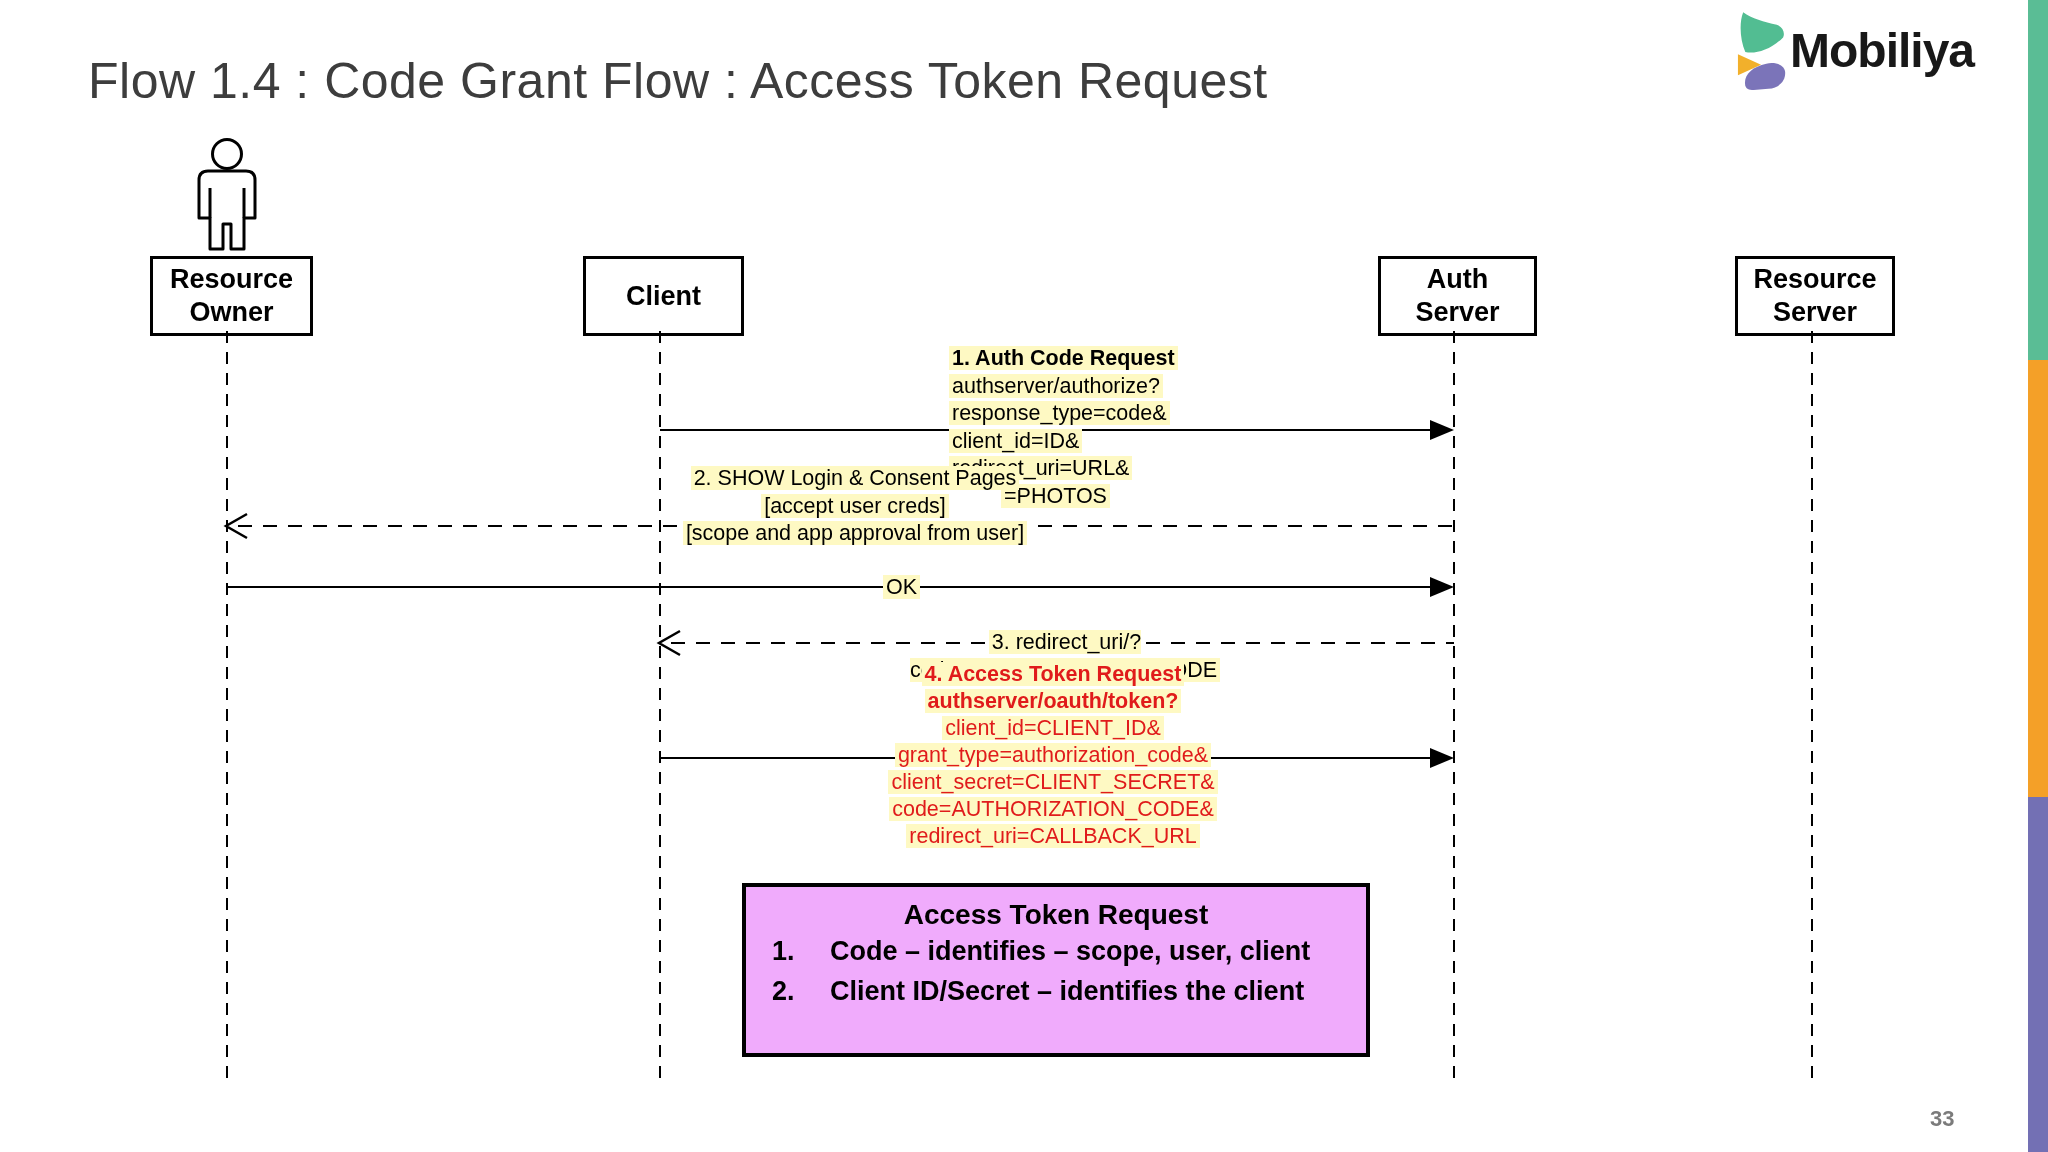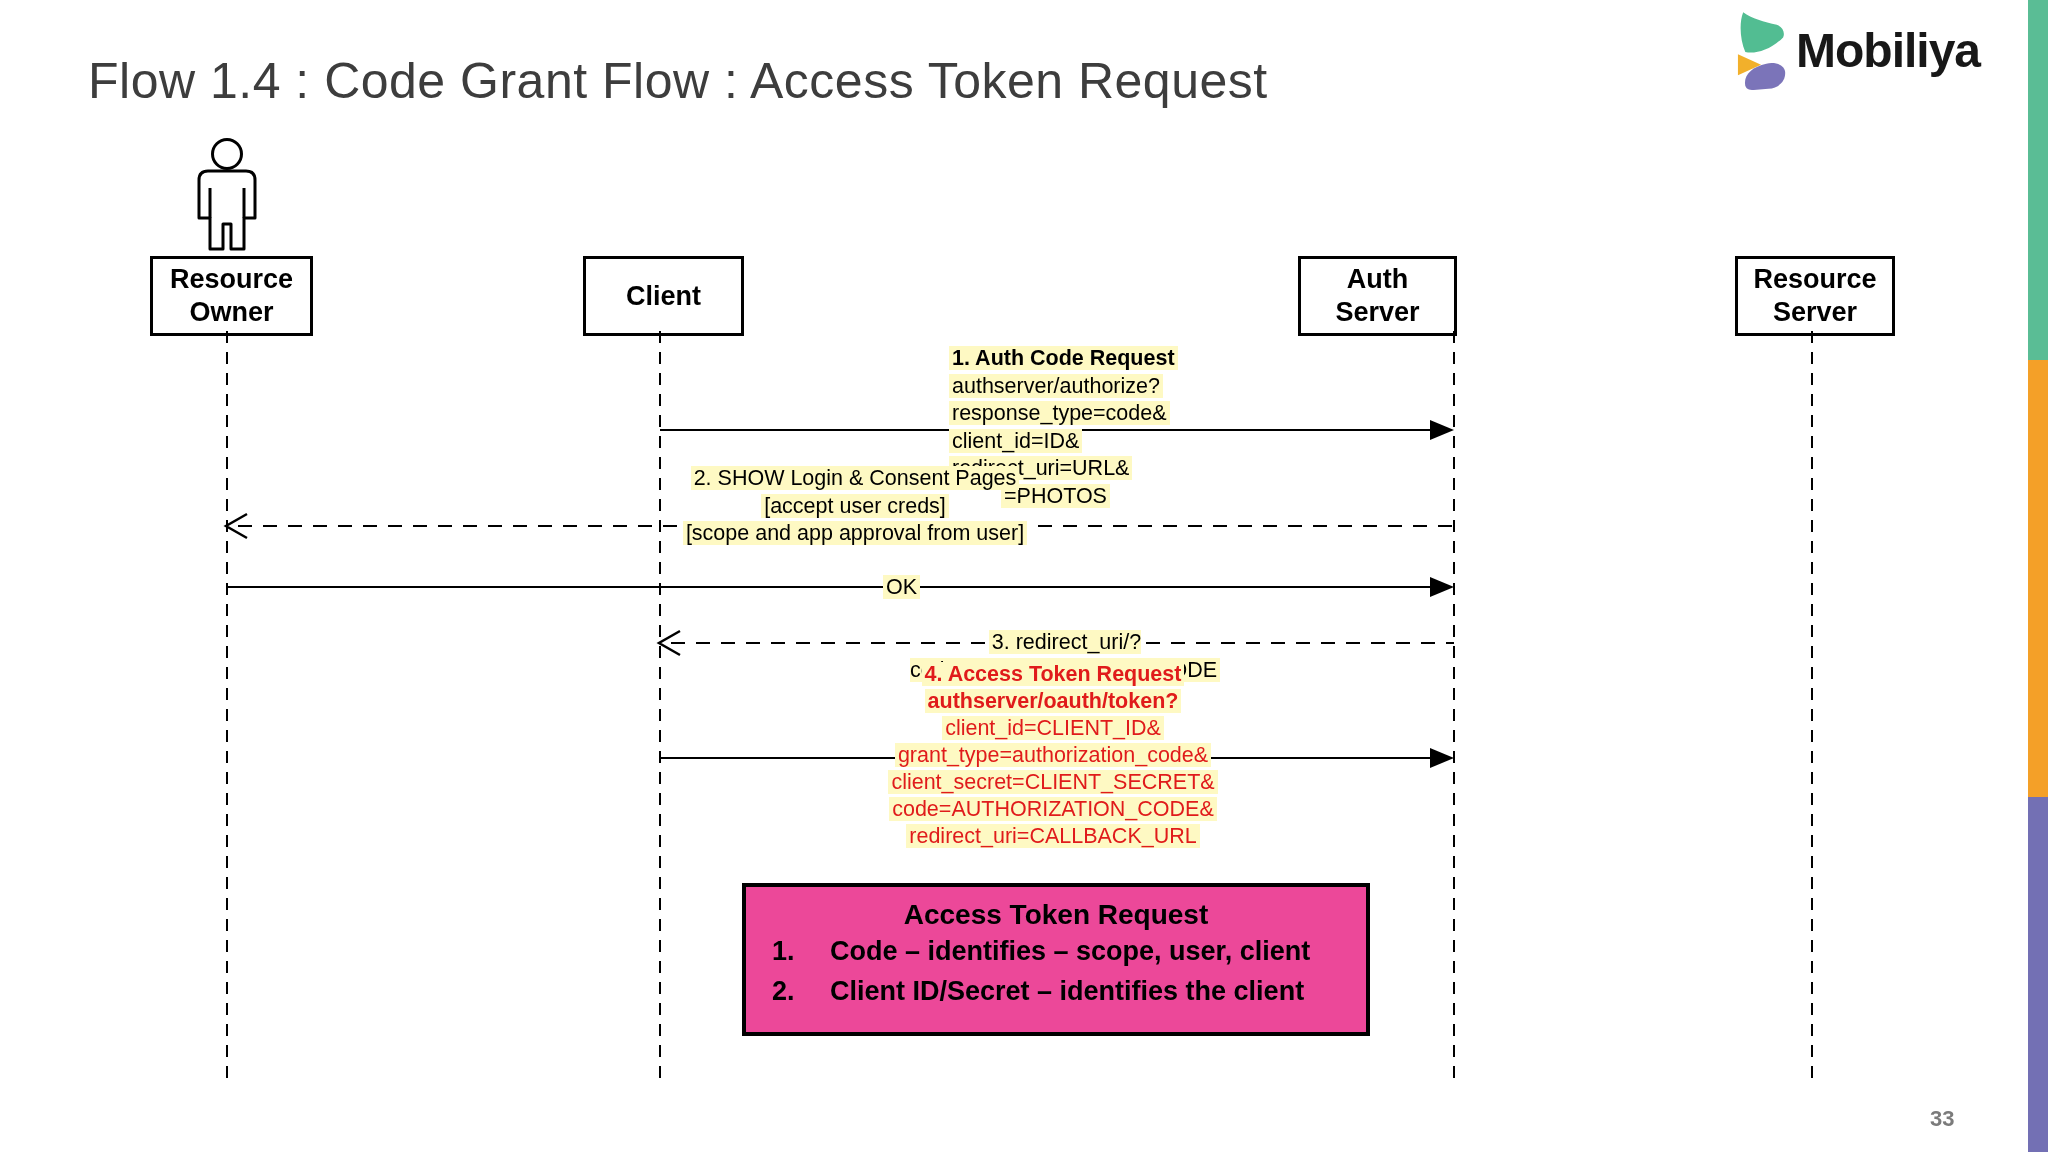--- a/index.html
+++ b/index.html
@@ -4,35 +4,35 @@
 <style>
   html,body{margin:0;padding:0;background:#fff;}
   #slide{
     position:relative;width:2048px;height:1152px;background:#fff;overflow:hidden;
     font-family:"Liberation Sans",sans-serif;color:#000;
   }
   
   .title{position:absolute;left:88px;top:52px;font-size:50px;font-weight:400;color:#3d3d3d;letter-spacing:.5px;white-space:nowrap;}
   .logo{position:absolute;left:1730px;top:8px;display:flex;align-items:center;}
   .logo-icon{width:60px;height:84px;}
-  .logo-text{font-size:48px;font-weight:700;color:#181818;margin-left:6px;letter-spacing:-1px;}
+  .logo-text{font-size:48px;font-weight:700;color:#181818;letter-spacing:-1px;}
   
   .stripe{position:absolute;left:2028px;width:20px;}
   .stripe-1{top:0;height:360px;}
   .stripe-2{top:360px;height:437px;}
   .stripe-3{top:797px;height:355px;}
   
   .person{position:absolute;left:192px;top:138px;width:70px;height:114px;}
   
   .abox{position:absolute;top:256px;height:74px;border:3px solid #000;background:#fff;
         display:flex;flex-direction:column;align-items:center;justify-content:center;
         font-size:27px;font-weight:700;line-height:1.22;text-align:center;}
   .abox-ro{left:150px;width:157px;}
   .abox-cl{left:583px;width:155px;}
-  .abox-as{left:1298px;width:153px;}
+  .abox-as{left:1378px;width:153px;}
   .abox-rs{left:1735px;width:154px;}
   
   .lifeline{position:absolute;top:331px;width:2px;height:752px;
     background:repeating-linear-gradient(180deg,#000 0,#000 12px,transparent 12px,transparent 21px);}
   .ll-ro{left:226px;} .ll-cl{left:659px;} .ll-as{left:1453px;} .ll-rs{left:1811px;}
   
   .hline{position:absolute;height:2px;background:#000;}
   .dline{position:absolute;height:2px;
     background:repeating-linear-gradient(90deg,#000 0,#000 14px,transparent 14px,transparent 25px);}
   .head-right{position:absolute;width:0;height:0;border-top:10px solid transparent;
@@ -42,22 +42,22 @@
   .msg{position:absolute;font-size:21.5px;line-height:27.5px;}
   .msg span{background:#fef9c3;padding:0 3px;}
   .m1{left:949px;top:345px;text-align:left;width:260px;}
   .m1 .indent{padding-left:52px;}
   .m2{left:645px;top:465px;width:420px;text-align:center;}
   .lbl-ok{left:770px;top:574px;width:150px;text-align:right;}
   .lbl-m4{left:835px;top:629px;width:460px;text-align:center;}
   .m5{left:853px;top:661px;width:400px;text-align:center;line-height:27px;font-weight:400;}
   .b{font-weight:700;}
   
-  .note{position:absolute;left:742px;top:883px;width:628px;height:153px;border:4px solid #000;
-        background:#ec4899;box-sizing:border-box;}
+  .note{position:absolute;left:742px;top:883px;width:628px;height:174px;border:4px solid #000;
+        background:#f0abfc;box-sizing:border-box;}
   .note-title{margin-top:12px;text-align:center;font-size:28px;font-weight:700;}
   .note-item{display:flex;font-size:27px;font-weight:700;line-height:40px;padding-left:26px;}
   .note-num{width:58px;flex:0 0 auto;}
   .note-text{flex:1;}
   
   .pagenum{position:absolute;left:1930px;top:1106px;width:70px;text-align:left;
            font-size:22px;font-weight:700;color:#7b7b7b;}
 </style>
 </head>
 <body>

